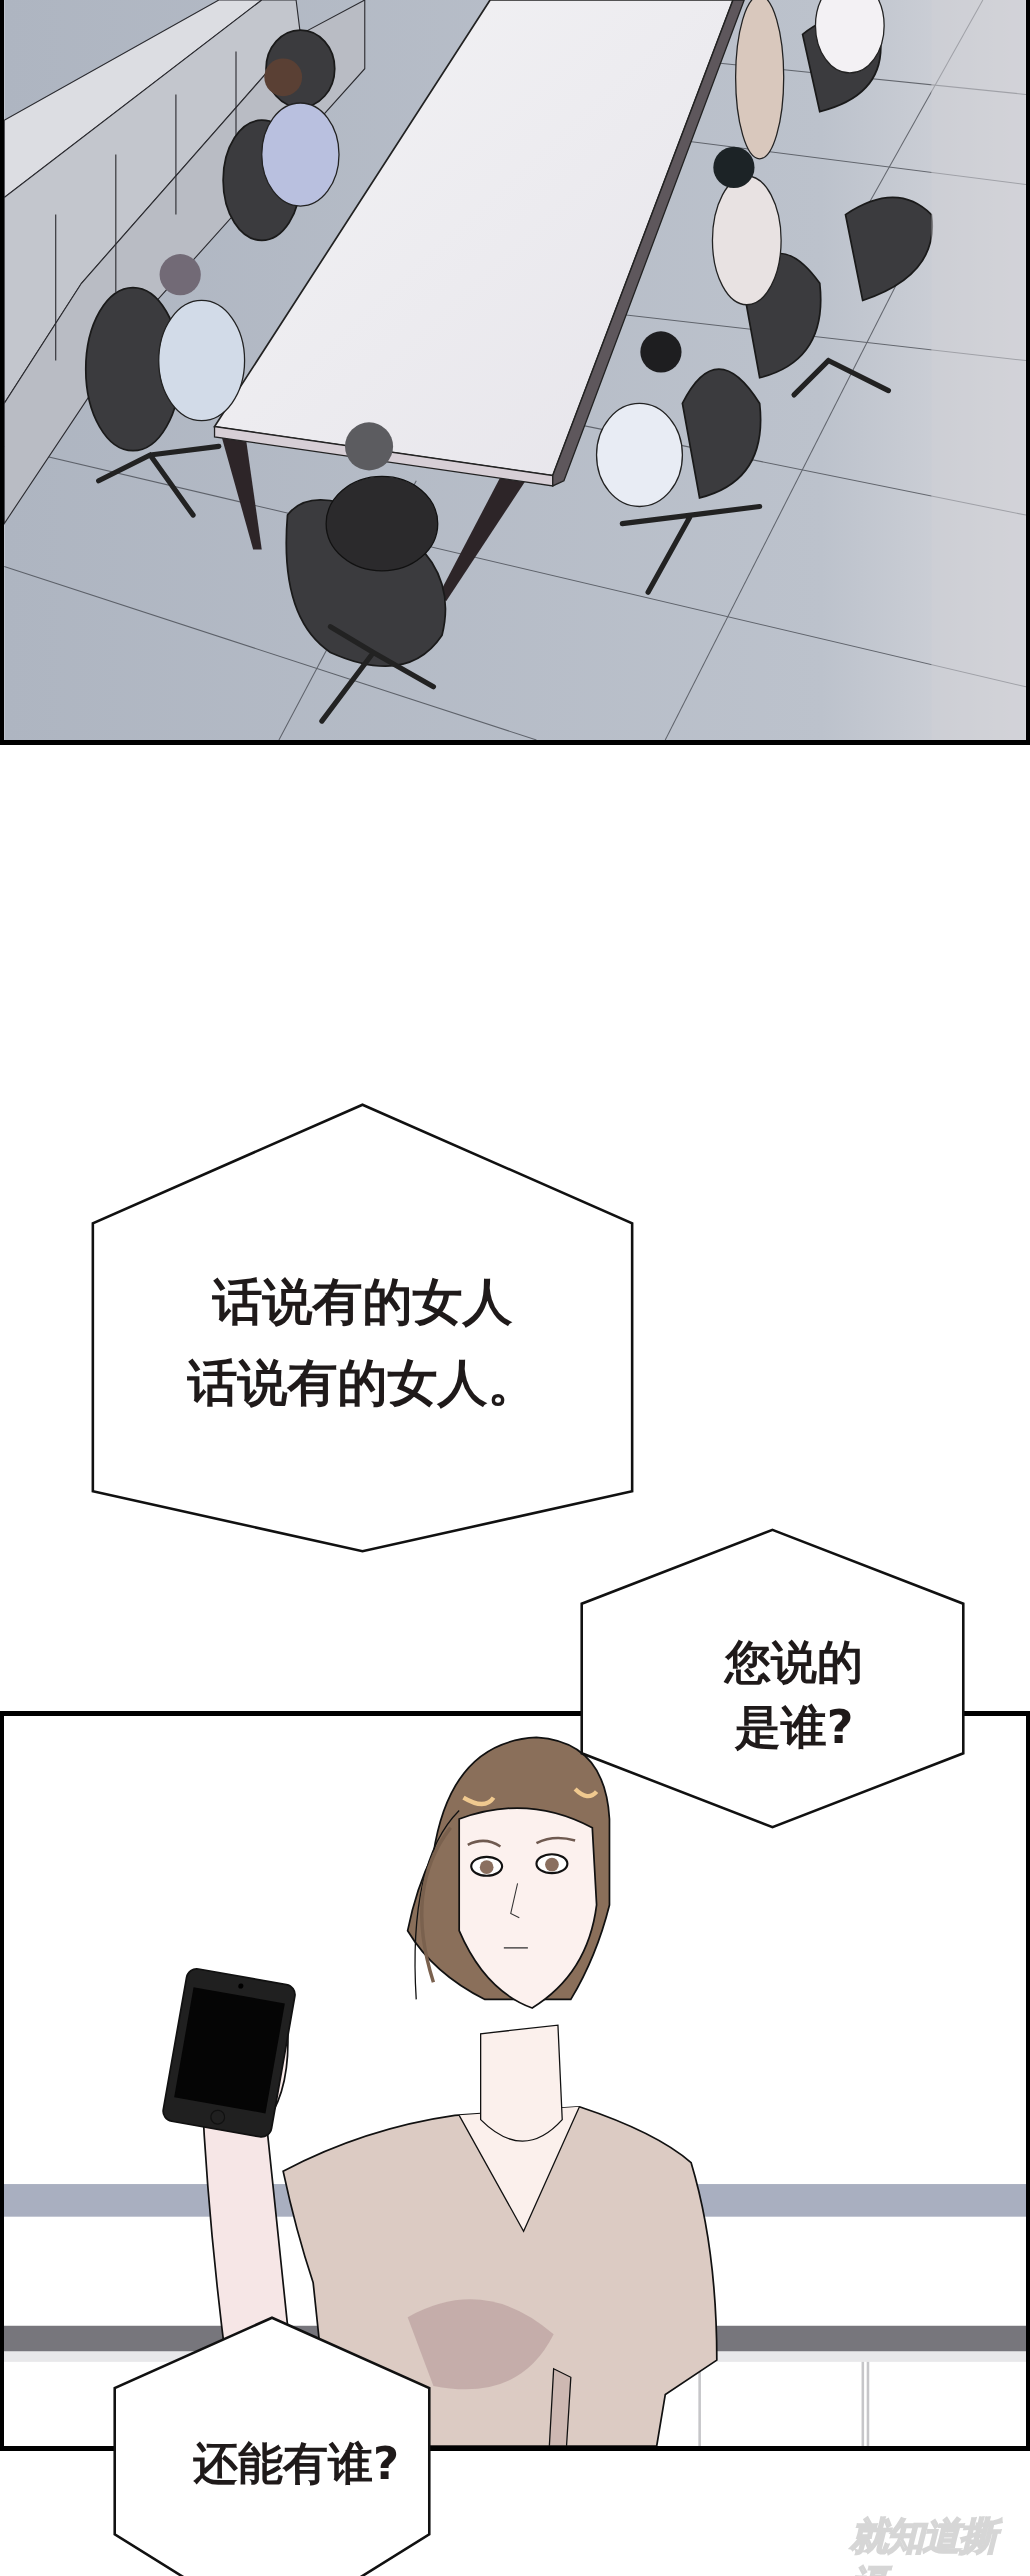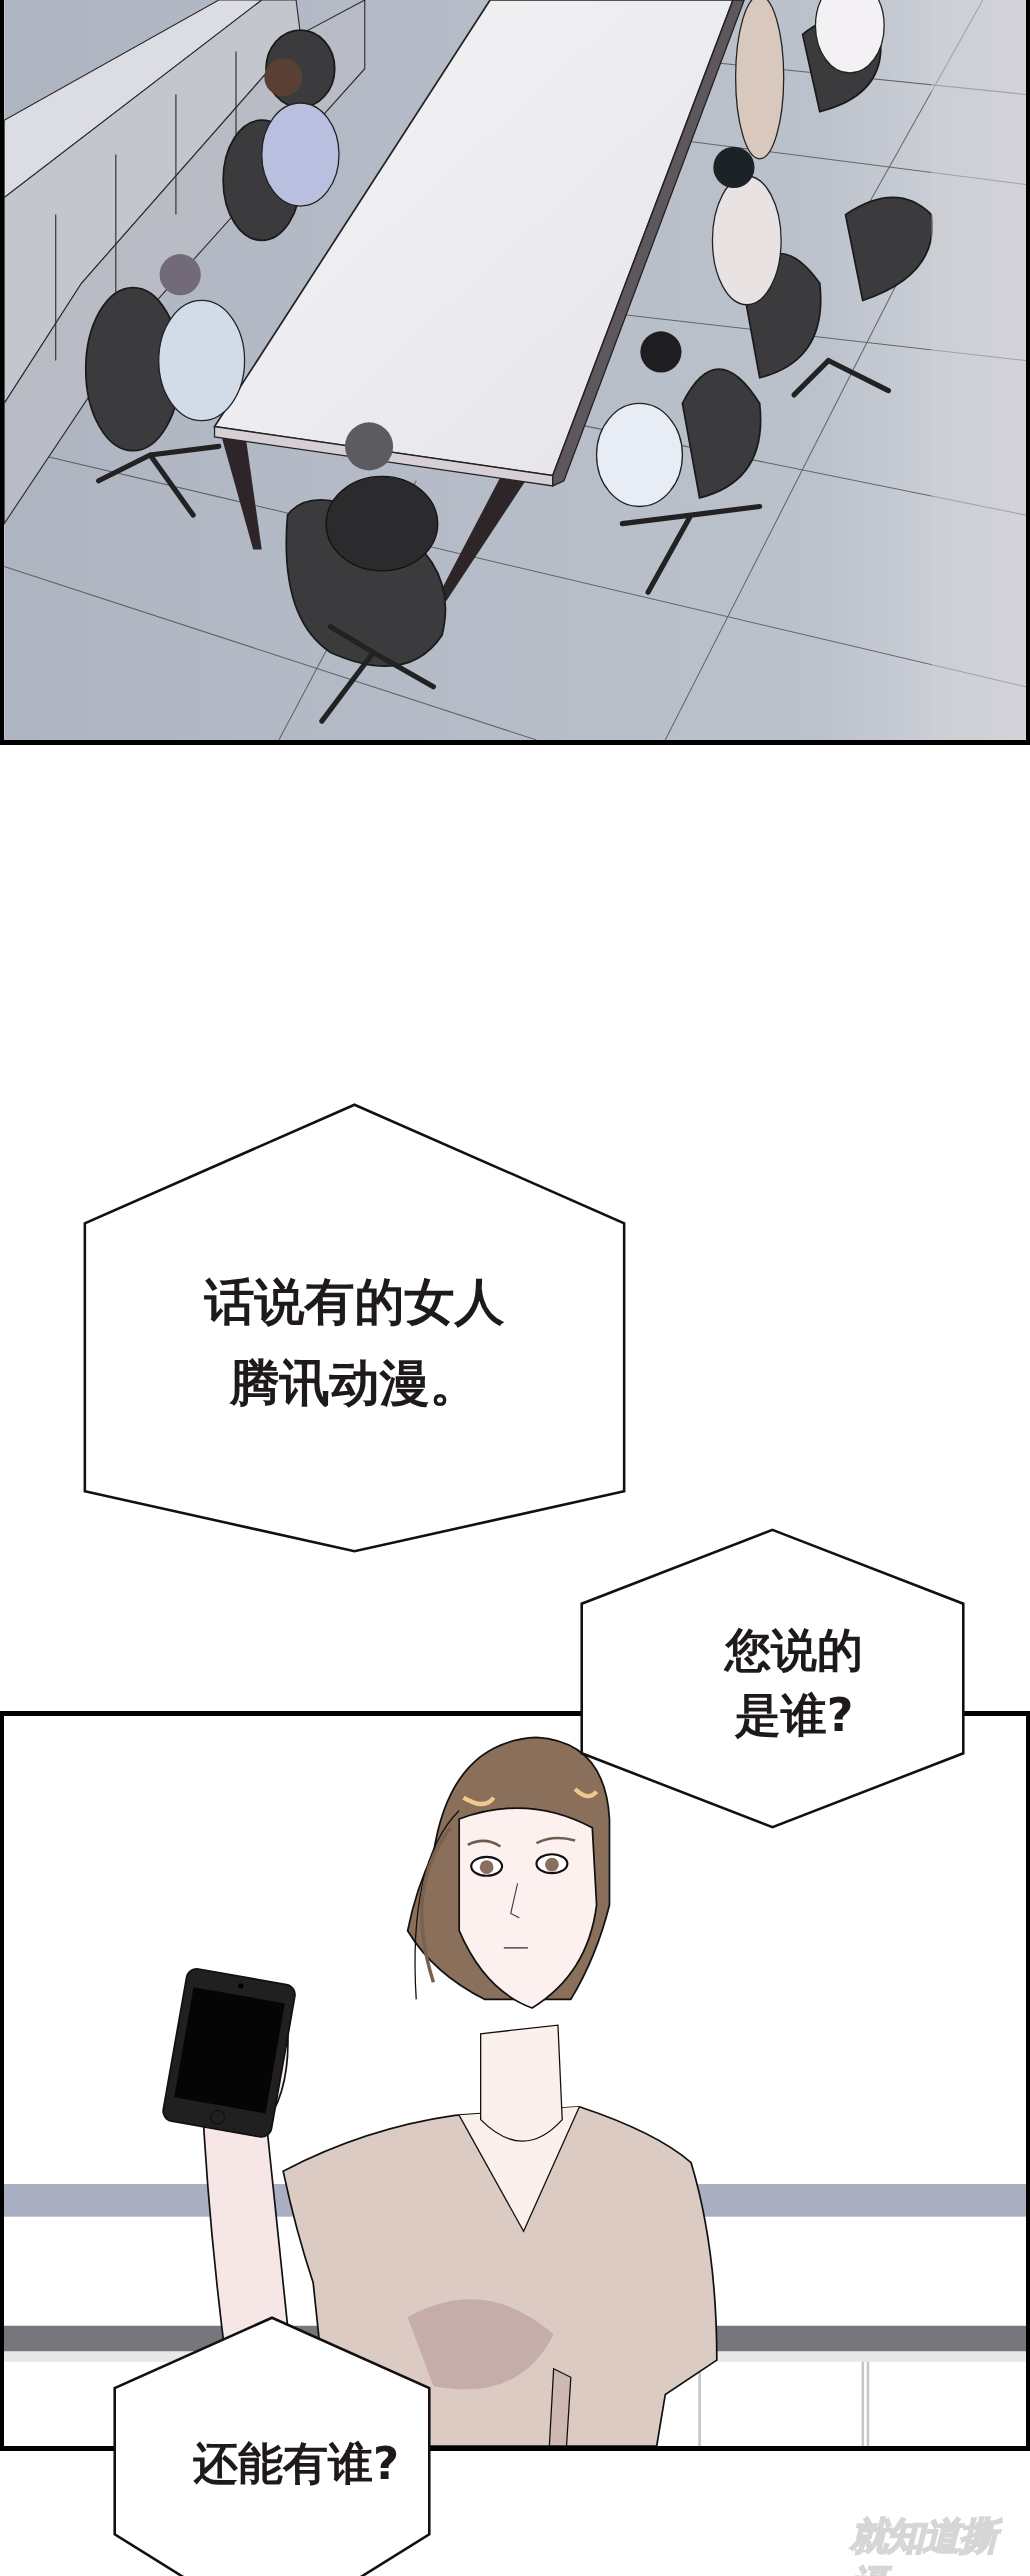--- a/index.html
+++ b/index.html
@@ -101,27 +101,27 @@
       <circle cx="850" cy="195" r="24" fill="#1c2326"></circle>
       <ellipse cx="740" cy="530" rx="50" ry="60" fill="#e8ecf4" stroke="#222" stroke-width="1.5"></ellipse>
       <circle cx="765" cy="410" r="24" fill="#1e1e20"></circle>
       <ellipse cx="985" cy="30" rx="40" ry="55" fill="#f3f1f4" stroke="#222" stroke-width="1.5"></ellipse>
     </g>
 
     <rect x="1080" y="0" width="110" height="862" fill="#cfd0d6" opacity="0.55"></rect>
   </svg>
 </div>
 
-<div class="bubble" style="left:83px; top:1103px; width:543px; height:450px;">
+<div class="bubble" style="left:91px; top:1103px; width:543px; height:450px;">
   <svg width="543" height="450" viewBox="0 0 632 524">
     <polygon points="316,2 630,140 630,452 316,522 2,452 2,140" fill="#ffffff" stroke="#111" stroke-width="3"></polygon>
   </svg>
   <div class="bubble-text" style="top:120px; height:240px; font-size:50px; line-height:81px;">
     <span>话说有的女人</span>
-    <span>腾讯动漫。</span>
+    <span>话说有的女人。</span>
   </div>
 </div>
 
 <div class="panel" style="left:0; top:1711px; width:1030px; height:740px; border:4.3px solid #000; border-top-width:5.2px; border-bottom-width:5.2px;">
   <svg class="art" width="1022" height="730" viewBox="0 0 1190 850">
     <rect x="0" y="0" width="1190" height="850" fill="#ffffff"></rect>
 
     <rect x="0" y="545" width="1190" height="38" fill="#a9afc0"></rect>
     <rect x="0" y="710" width="1190" height="30" fill="#77767c"></rect>
     <rect x="0" y="740" width="1190" height="12" fill="#e8e8ea"></rect>
@@ -169,21 +169,21 @@
 
     <path d="M530,110 Q470,170 480,330" stroke="#111" stroke-width="1.5" fill="none"></path>
     <path d="M520,130 Q465,200 500,310" stroke="#7a614e" stroke-width="4" fill="none"></path>
   </svg>
 </div>
 
 <div class="bubble" style="left:580px; top:1528px; width:385px; height:301px;">
   <svg width="385" height="301" viewBox="0 0 448 350">
     <polygon points="224,2 446,88 446,262 224,348 2,262 2,88" fill="#ffffff" stroke="#111" stroke-width="3"></polygon>
   </svg>
-  <div class="bubble-text" style="top:82px; height:146px; font-size:46px; line-height:65px;padding-left:43px;">
+  <div class="bubble-text" style="top:94px; height:146px; font-size:46px; line-height:65px;padding-left:43px;">
     <span>您说的</span>
     <span>是谁?</span>
   </div>
 </div>
 
 <div class="bubble" style="left:113px; top:2316px; width:318px; height:318px;">
   <svg width="318" height="318" viewBox="0 0 370 370">
     <polygon points="185,2 368,84 368,254 185,368 2,254 2,84" fill="#ffffff" stroke="#111" stroke-width="3"></polygon>
   </svg>
   <div class="bubble-text" style="top:79px; height:137px; font-size:45px; line-height:64px;margin-left:48px;">

